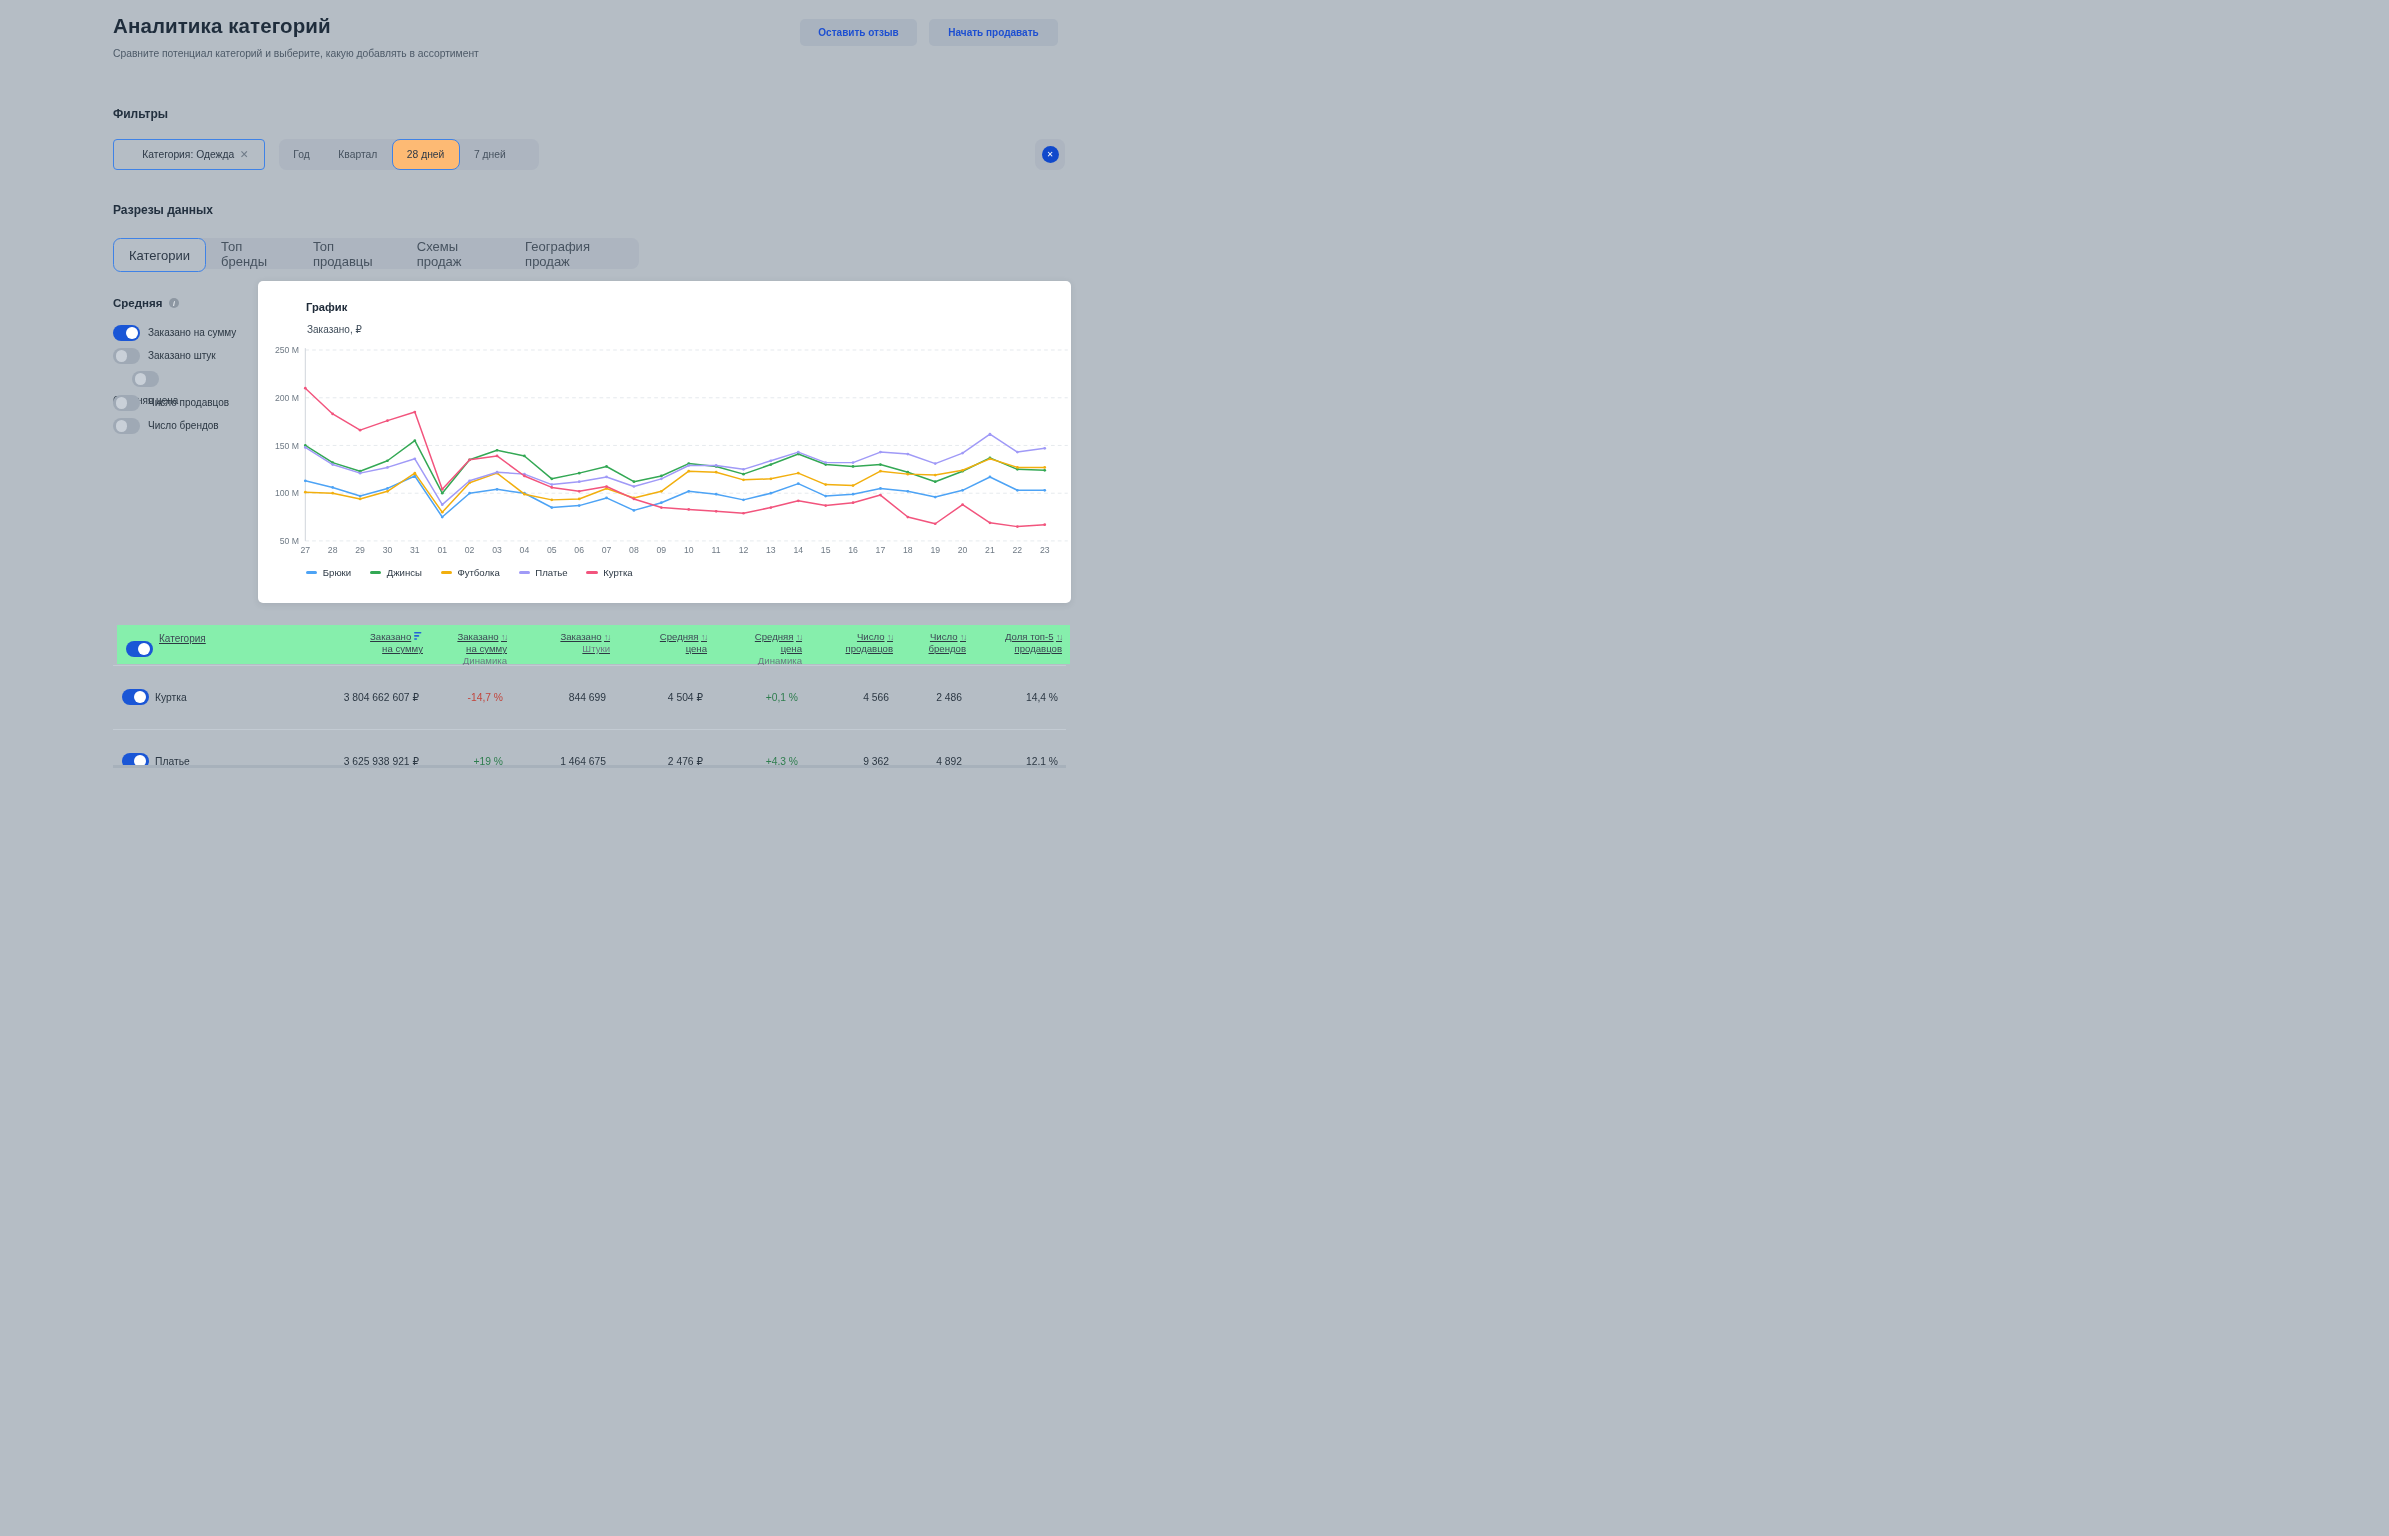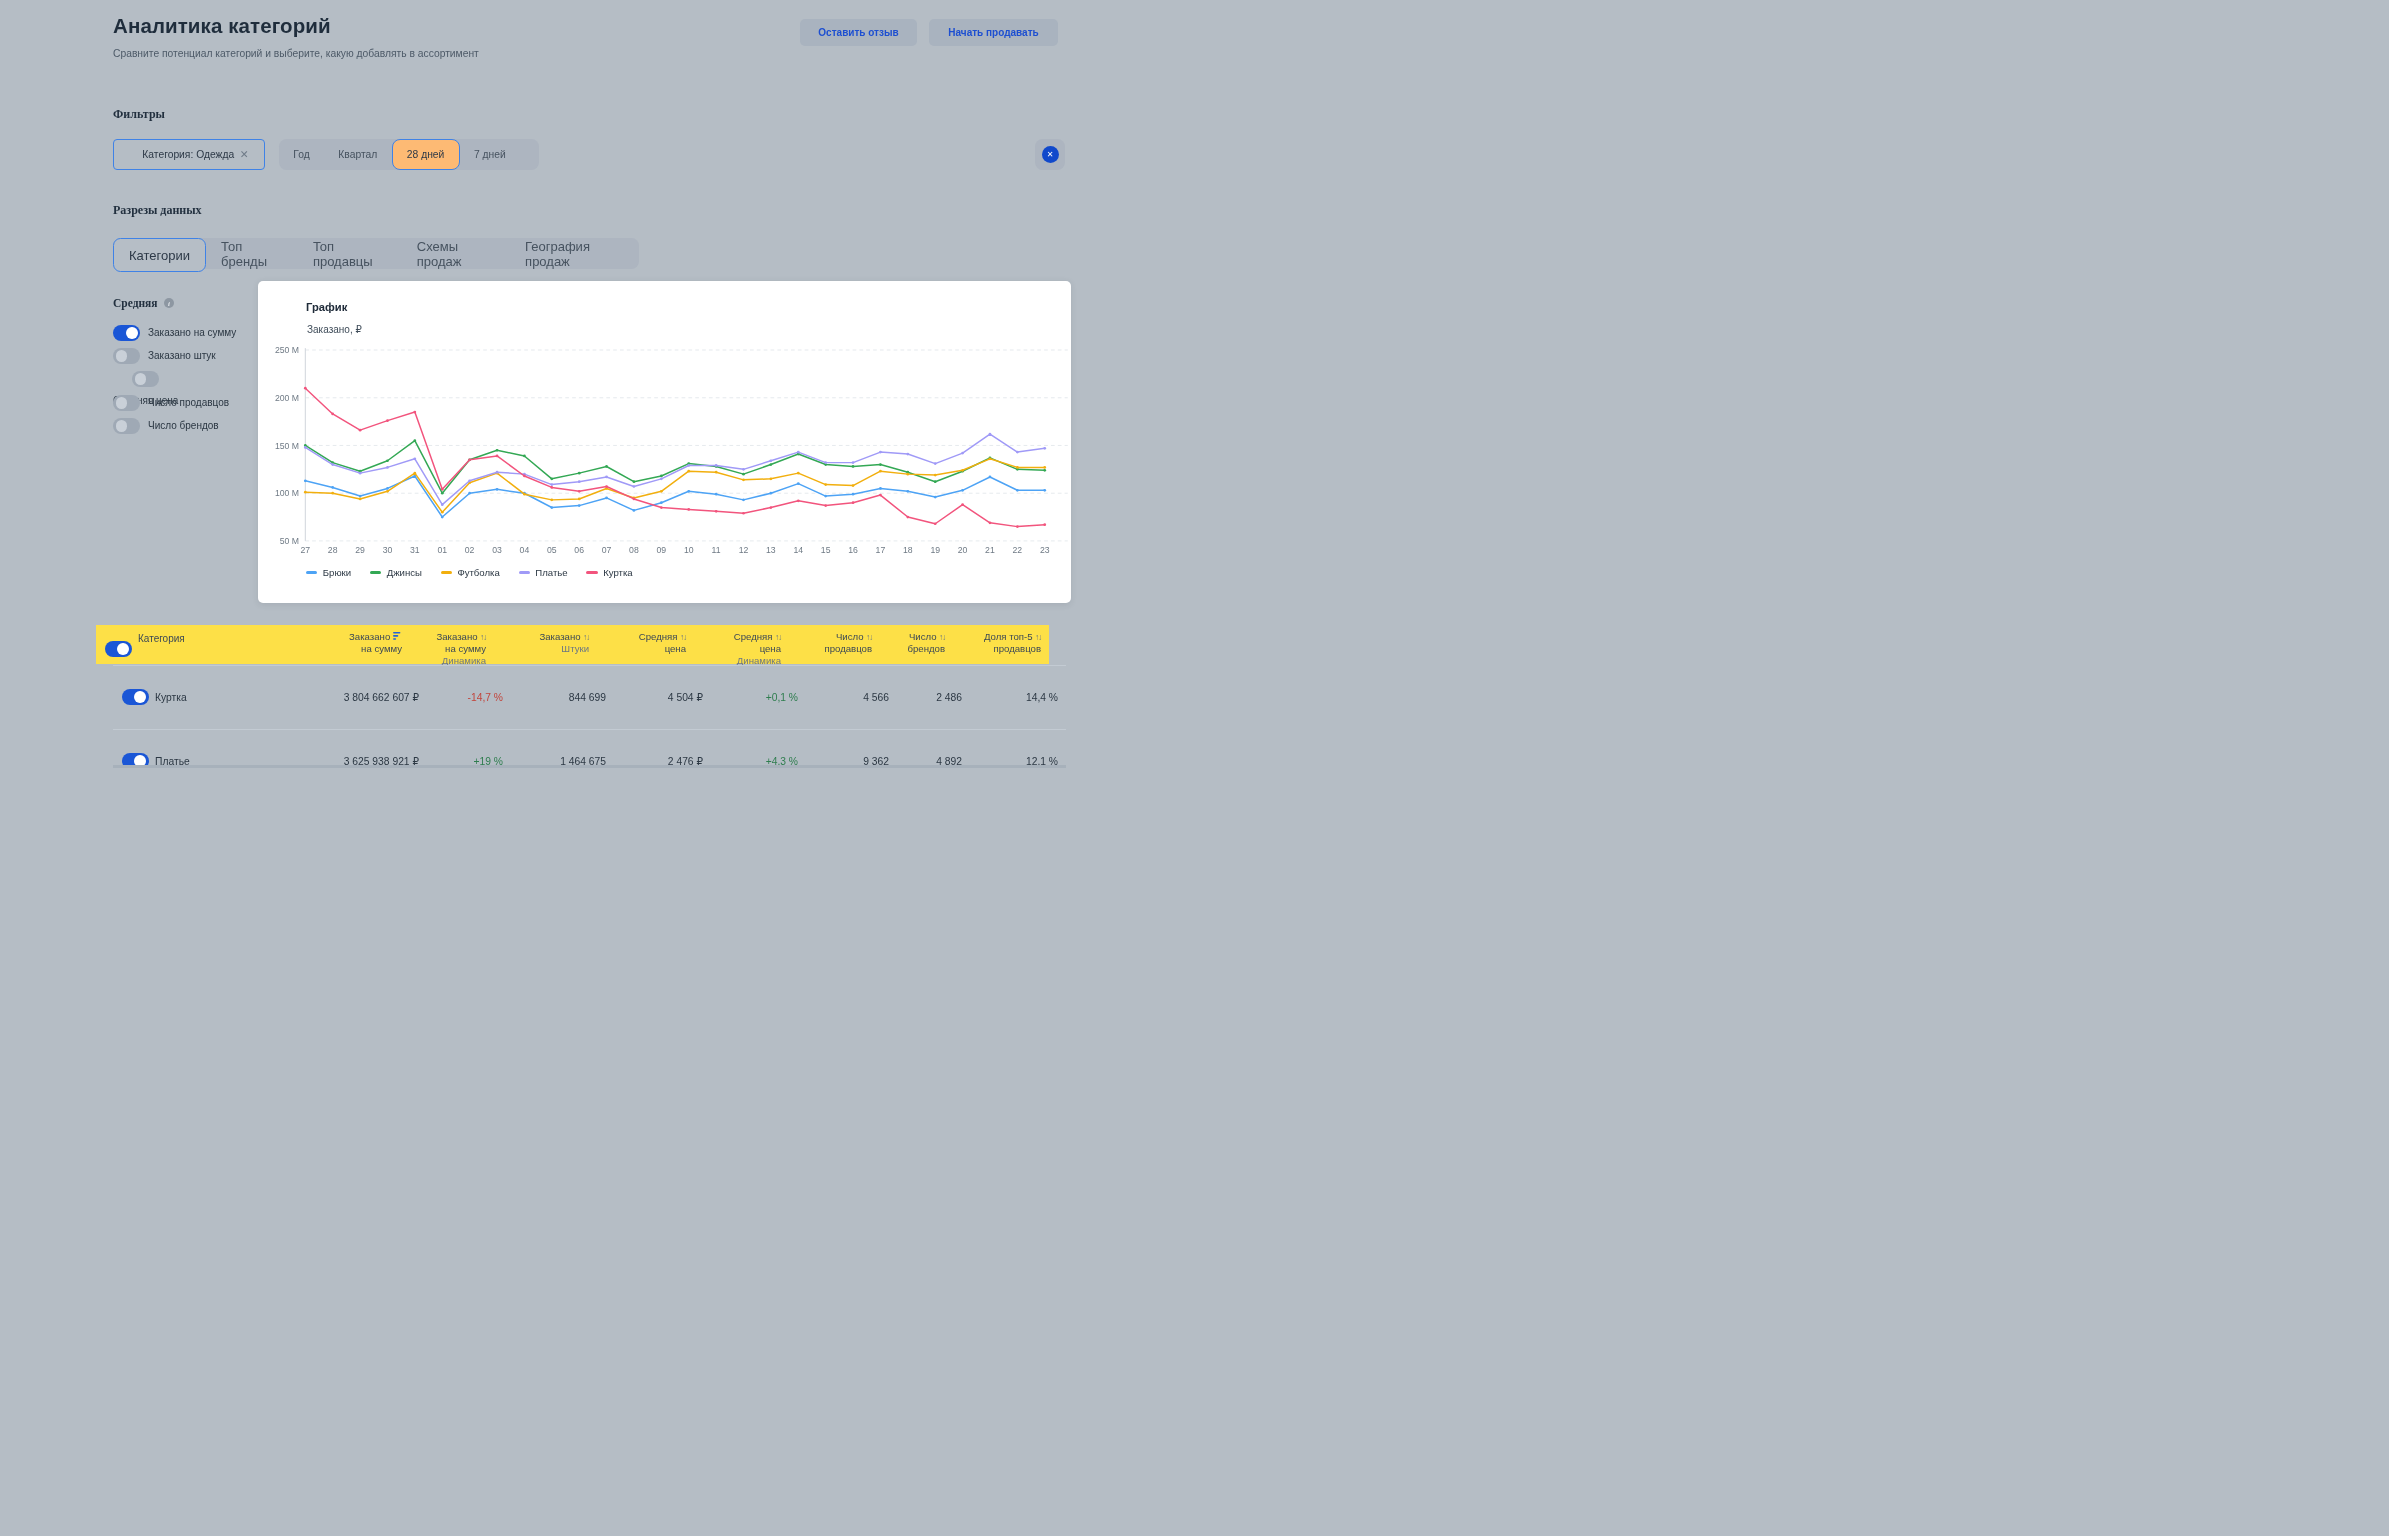--- a/index.html
+++ b/index.html
@@ -15,21 +15,21 @@
   .page-sub   { left:113px; top:48px; font-size:10.3px; color:#4d5a68; }
   .hdr-btn {
     top:18.7px; height:27px; background:#a9b3bf; border-radius:5px;
     display:flex; align-items:center; justify-content:center;
     color:#1d4fd1; font-size:10px; font-weight:700; cursor:pointer;
   }
   .btn-feedback { left:800px; width:117px; }
   .btn-sell     { left:929px; width:129px; }
 
   
-  .sec-h { font-size:12px; font-weight:700; color:#22303f;font-family:Liberation Serif, serif; }
+  .sec-h { font-size:12px; font-weight:700; color:#22303f; }
   .filters-h { left:113px; top:107px; }
   .chip {
     left:113px; top:139px; width:152px; height:31px;
     border:1.6px solid #3f82e6; border-radius:4px;
     display:flex; align-items:center; justify-content:center; gap:5.6px;
     font-size:10.3px; color:#2d3947;padding-left:13px;
   }
   .chip-x { color:#6f7b88; font-size:10.6px; cursor:pointer; line-height:1; }
   .segmented {
     left:279px; top:139px; width:260px; height:31px; background:#adb5c0;
@@ -97,21 +97,21 @@
   .legend-swatch { width:11.2px; height:3.1px; border-radius:1.9px; background:#999; }
   .legend-label { font-size:9.6px; color:#2c3844; }
 
   
   .tbl-grid {
     display:grid;
     grid-template-columns:42px 132px 132px 84px 103px 97px 95px 91px 73px 96px;
     width:953px;
   }
   .tbl-header {
-    left:96px; top:625px; width:953px; height:39px; background:#fde047;
+    left:117px; top:625px; width:953px; height:39px; background:#86efac;text-decoration:underline;
   }
   .tbl-header .tbl-grid { padding-top:5.6px; }
   .th { text-align:right; font-size:9.6px; color:#3d4955; line-height:12.4px; }
   .th .lt { color:#6b7682; }
   .th .arrows { color:#6b7682; font-size:8.4px; letter-spacing:-1.2px; margin-left:2.5px; }
   .th-cat { text-align:left; font-size:10px; color:#3d4955; padding-top:2.5px; }
   .cell-toggle { display:flex; align-items:center; padding-left:8.7px; }
   .sort-icon { display:inline-block; vertical-align:-0.6px; margin-left:3.1px; }
 
   .tbl-row {

